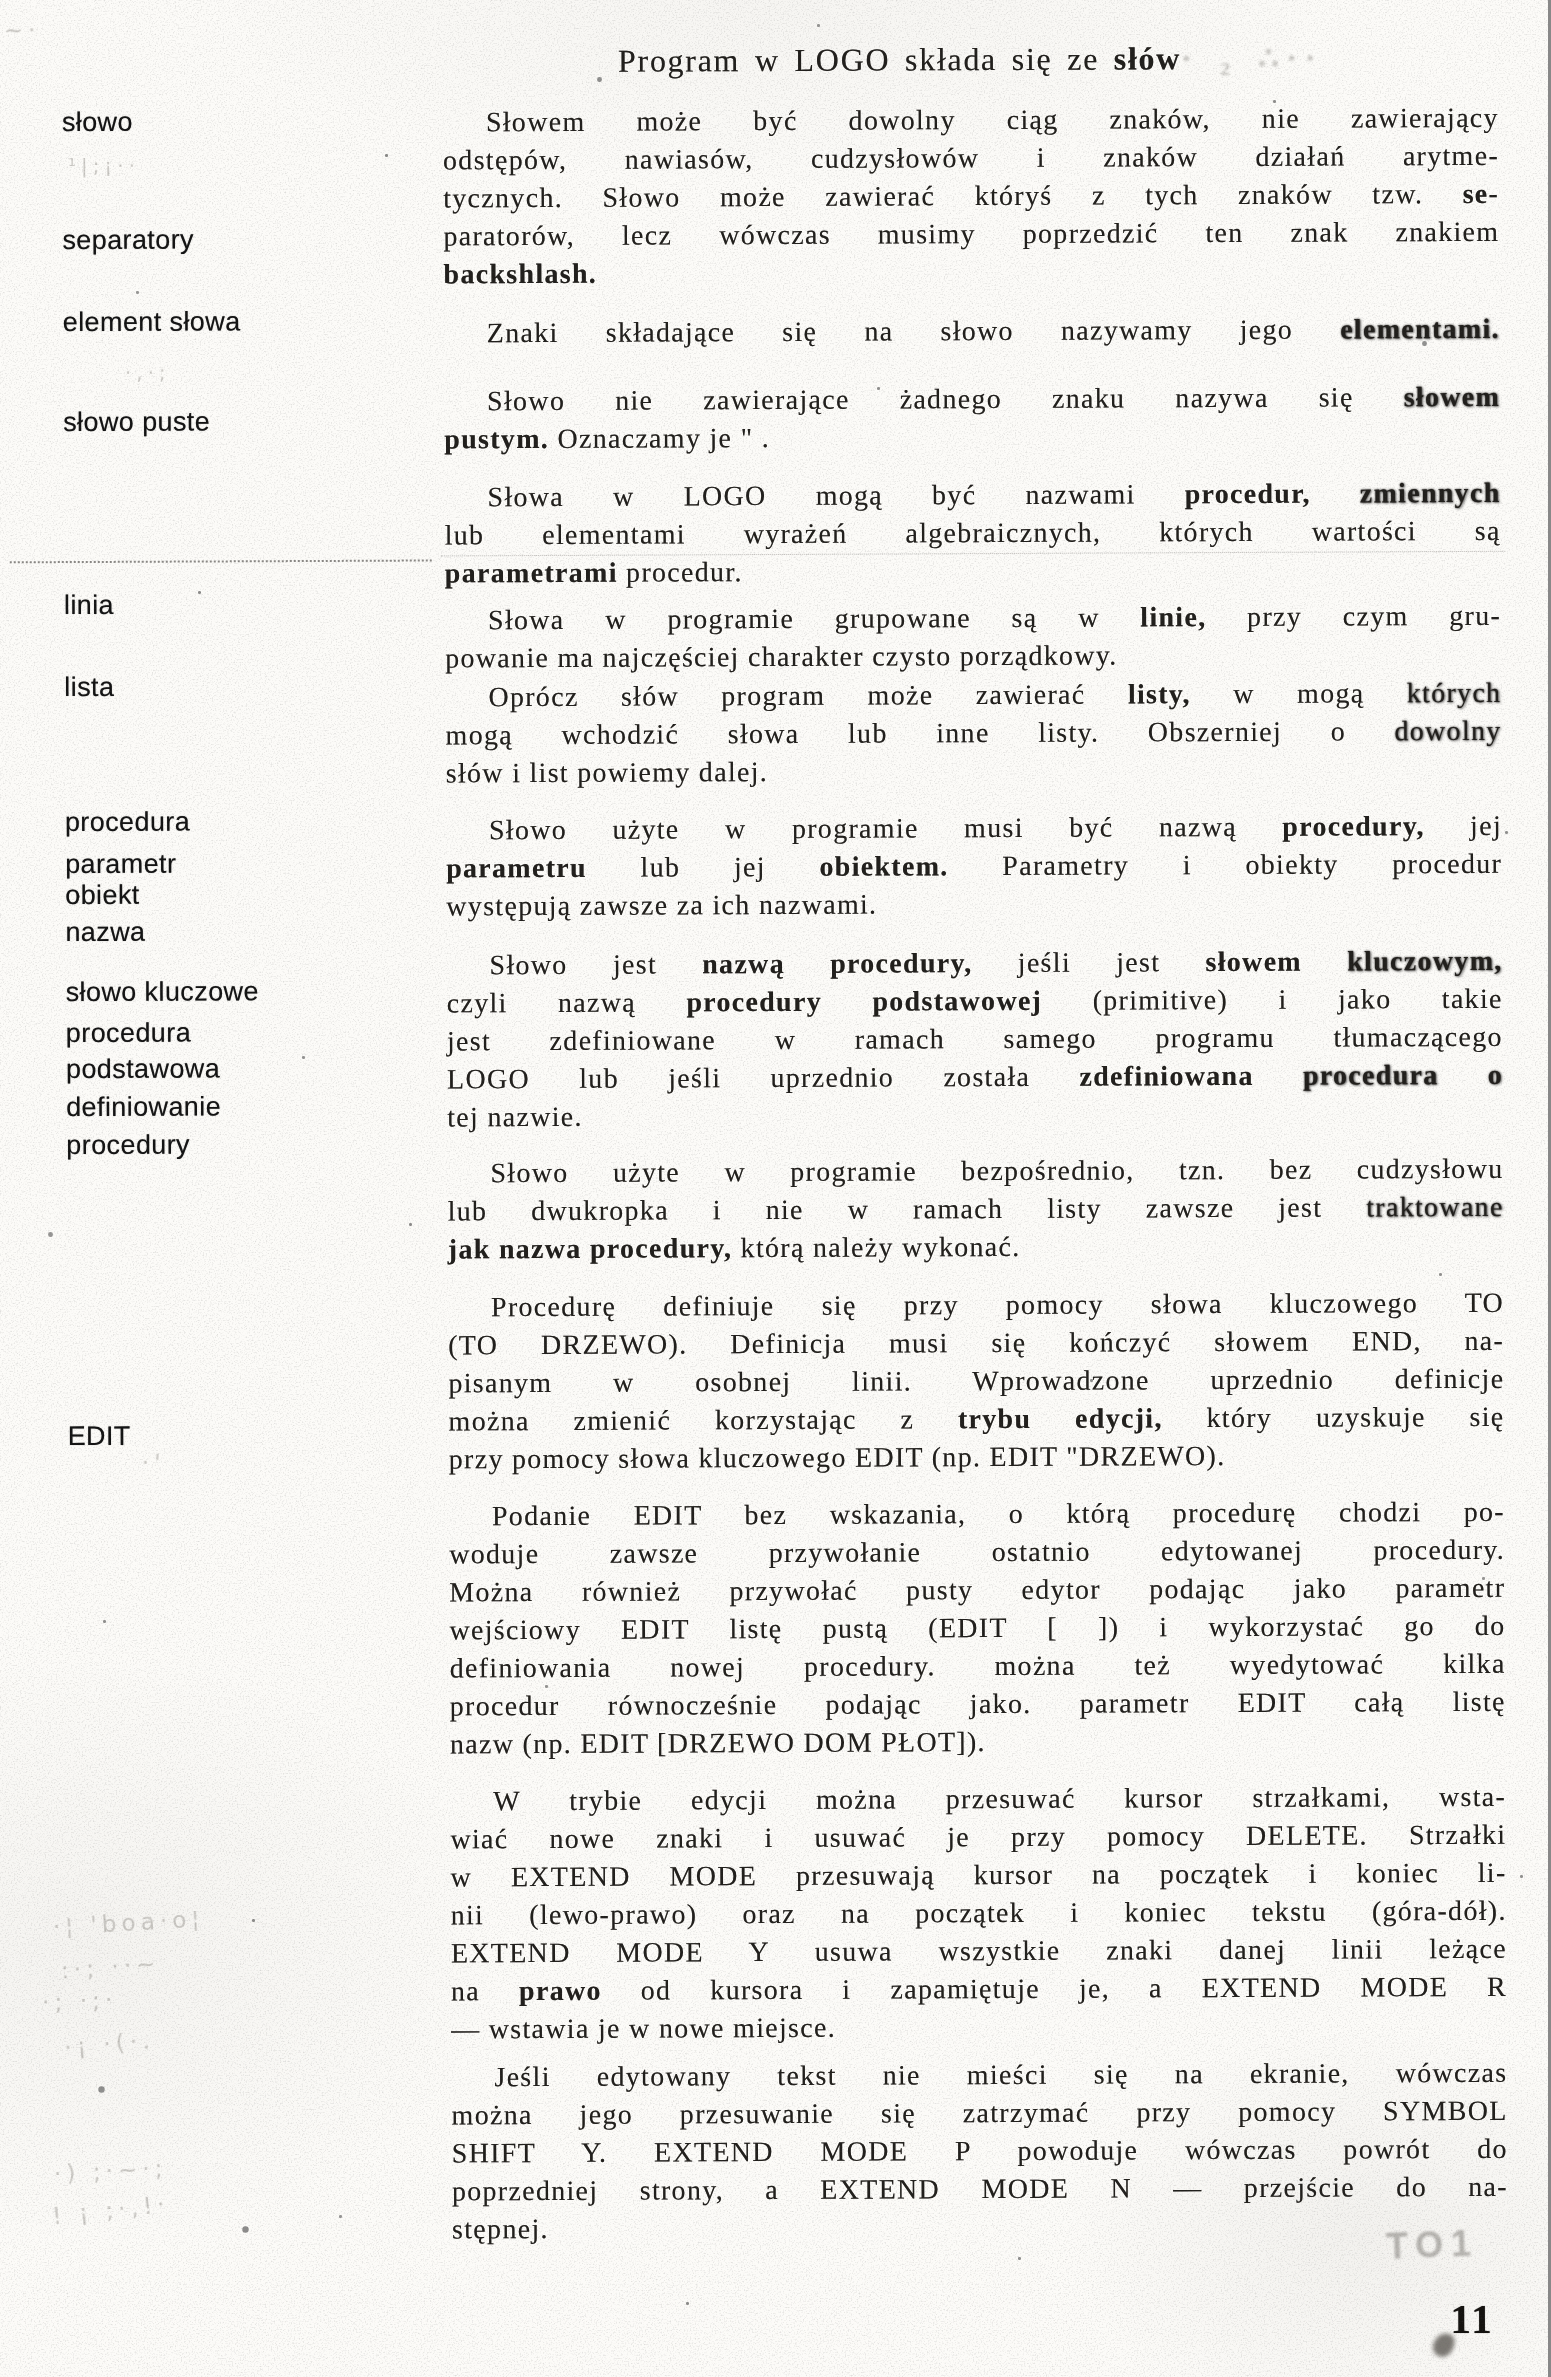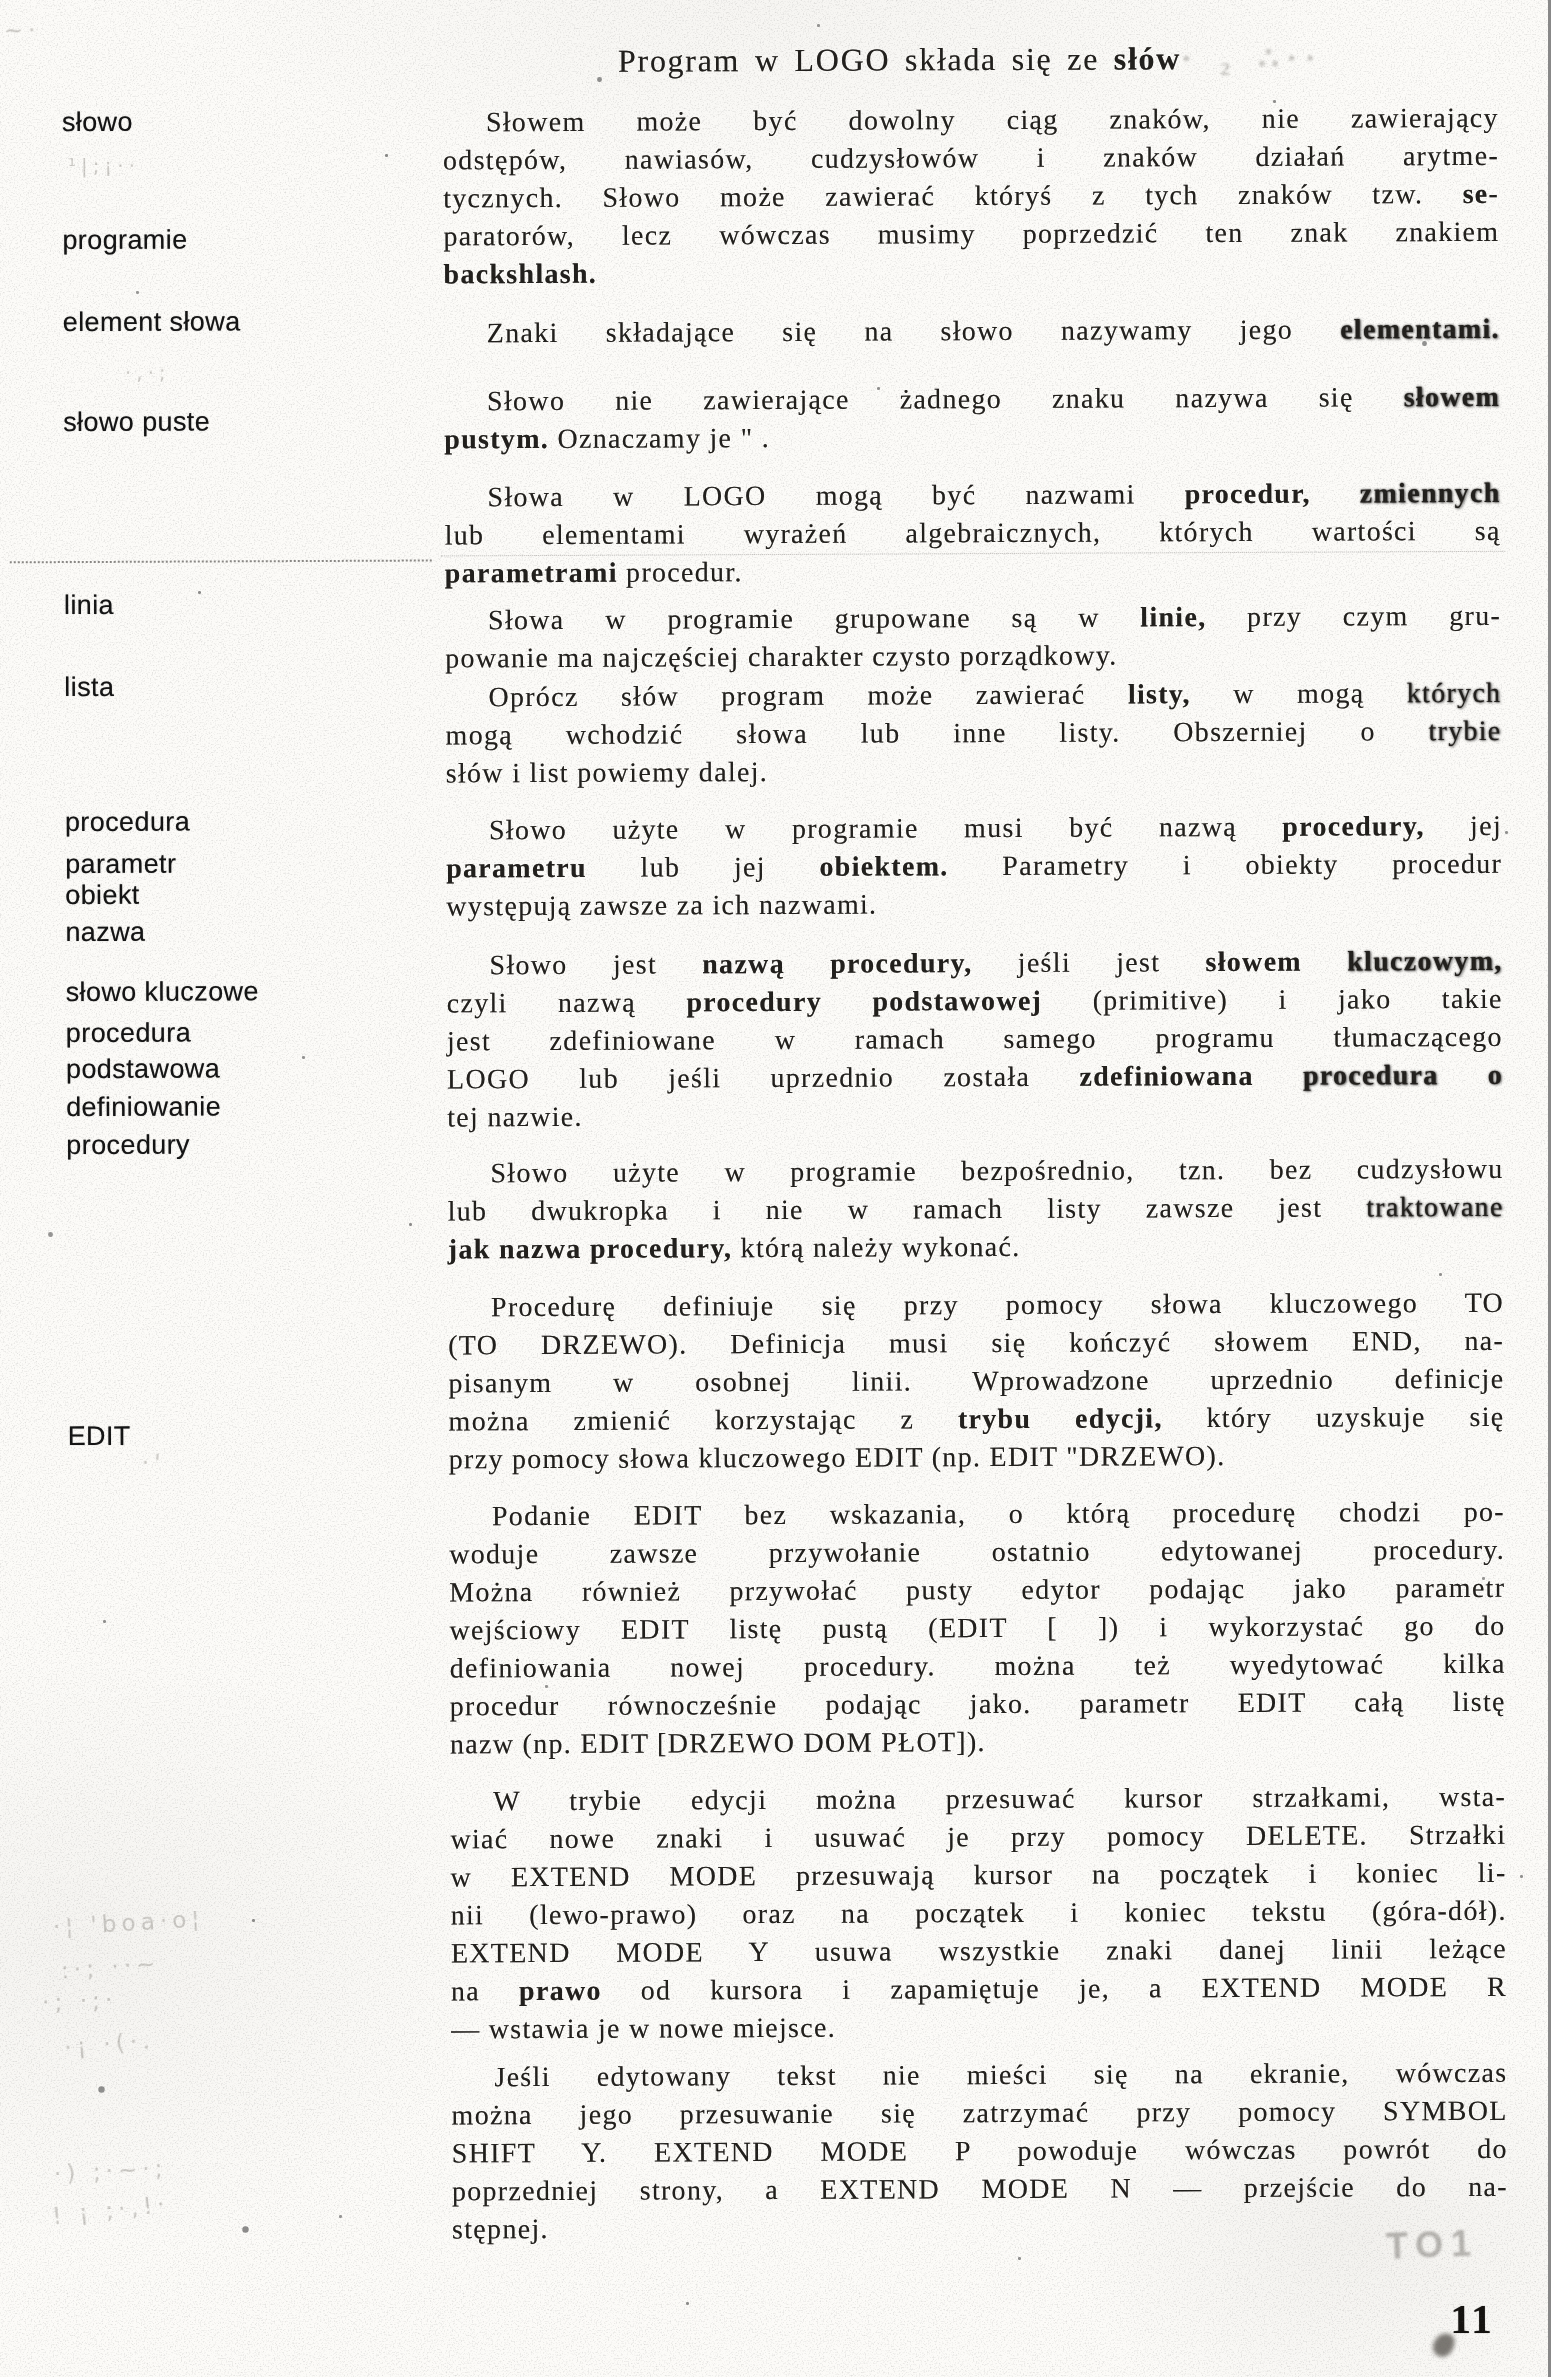--- a/index.html
+++ b/index.html
@@ -85,21 +85,21 @@
 <body>
 
 <div class="page">
   <div class="specks"></div>
 
   <div class="sheet">
 
     <div class="heading"><span>Program w LOGO składa się ze </span><span class="b">słów</span><span class="ghost">· ₂ ∴··</span></div>
 
     <div class="mlabel" style="top:102px">słowo</div>
-    <div class="mlabel" style="top:220px">programie</div>
+    <div class="mlabel" style="top:220px">separatory</div>
     <div class="mlabel" style="top:302px">element słowa</div>
     <div class="mlabel" style="top:402px">słowo puste</div>
     <div class="mlabel" style="top:585px">linia</div>
     <div class="mlabel" style="top:667px">lista</div>
     <div class="mlabel" style="top:802px">procedura</div>
     <div class="mlabel" style="top:844px">parametr</div>
     <div class="mlabel" style="top:875px">obiekt</div>
     <div class="mlabel" style="top:912px">nazwa</div>
     <div class="mlabel" style="top:972px">słowo kluczowe</div>
     <div class="mlabel" style="top:1013px">procedura</div>
@@ -129,21 +129,21 @@
         <div class="line indent"><span>Słowa w LOGO mogą być nazwami </span><span class="b">procedur, </span><span class="b m">zmiennych</span></div>
         <div class="line"><span>lub elementami wyrażeń algebraicznych, których wartości są</span></div>
         <div class="line end"><span class="b">parametrami</span><span> procedur.</span></div>
       </div>
     <div class="para" style="top:600px">
         <div class="line indent"><span>Słowa w programie grupowane są w </span><span class="b">linie,</span><span> przy czym gru-</span></div>
         <div class="line end"><span>powanie ma najczęściej charakter czysto porządkowy.</span></div>
       </div>
     <div class="para" style="top:677px">
         <div class="line indent"><span>Oprócz słów program może zawierać </span><span class="b">listy,</span><span> w mogą </span><span class="m">których</span></div>
-        <div class="line"><span>mogą wchodzić słowa lub inne listy. Obszerniej o </span><span class="m">trybie</span></div>
+        <div class="line"><span>mogą wchodzić słowa lub inne listy. Obszerniej o </span><span class="m">dowolny</span></div>
         <div class="line end"><span>słów i list powiemy dalej.</span></div>
       </div>
     <div class="para" style="top:810px">
         <div class="line indent"><span>Słowo użyte w programie musi być nazwą </span><span class="b">procedury,</span><span> jej</span></div>
         <div class="line"><span class="b">parametru</span><span> lub jej </span><span class="b">obiektem.</span><span> Parametry i obiekty procedur</span></div>
         <div class="line end"><span>występują zawsze za ich nazwami.</span></div>
       </div>
     <div class="para" style="top:945px">
         <div class="line indent"><span>Słowo jest </span><span class="b">nazwą procedury,</span><span> jeśli jest </span><span class="b">słowem </span><span class="b m">kluczowym,</span></div>
         <div class="line"><span>czyli nazwą </span><span class="b">procedury podstawowej</span><span> (primitive) i jako takie</span></div>

